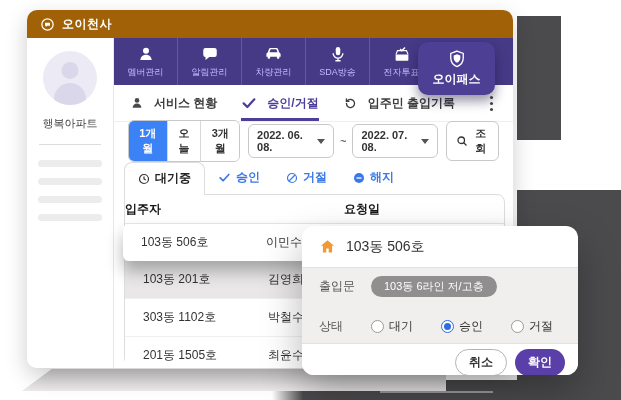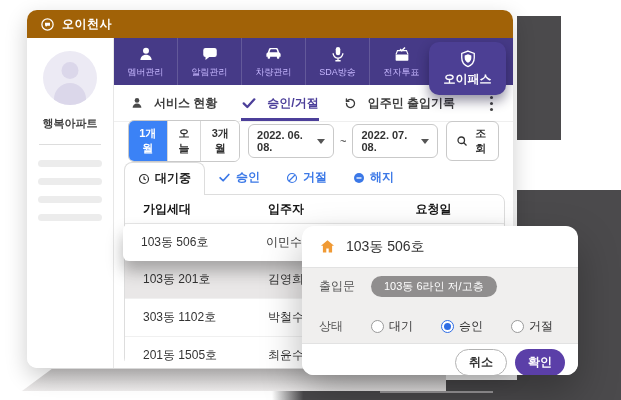--- a/index.html
+++ b/index.html
@@ -22,32 +22,32 @@
   .titlebar{height:28px;background:#a16207;border-radius:10px 10px 0 0;display:flex;align-items:center;gap:7px;padding:0 13px;flex:0 0 auto;}
   .titlebar .title{color:#fff;font-size:12px;font-weight:bold;letter-spacing:.5px;}
   .window-body{flex:1;display:flex;min-height:0;border-radius:0 0 10px 10px;overflow:hidden;}
 
   
   .sidebar{width:86px;flex:0 0 86px;background:#fff;border-right:1px solid #e7e7e7;
     display:flex;flex-direction:column;align-items:center;padding-top:13px;}
   .avatar{width:54px;height:54px;border-radius:50%;background:#eceaf4;position:relative;overflow:hidden;flex:0 0 auto;}
   .avatar .a-head{position:absolute;left:50%;top:11px;transform:translateX(-50%);width:17px;height:17px;border-radius:50%;background:#dbd7ea;}
   .avatar .a-body{position:absolute;left:50%;top:32px;transform:translateX(-50%);width:32px;height:22px;border-radius:16px 16px 0 0;background:#dbd7ea;}
-  .side-name{margin-top:11px;font-size:11px;font-weight:bold;color:#3d3d3d;}
+  .side-name{margin-top:11px;font-size:11px;font-weight:normal;color:#3d3d3d;}
   .side-divider{width:62px;height:1px;background:#ddd;margin:13px 0 15px;}
   .skeleton{width:64px;height:7px;border-radius:4px;background:#ececec;margin-bottom:11px;}
 
   
   .content{flex:1;display:flex;flex-direction:column;position:relative;min-width:0;}
 
   .toolbar{height:47px;flex:0 0 47px;background:#463a87;display:flex;}
   .tool-item{width:63px;display:flex;flex-direction:column;align-items:center;justify-content:center;gap:3px;
     border-right:1px solid rgba(255,255,255,.16);color:#c4b5fd;cursor:pointer;}
   .tool-item .t-label{font-size:9px;white-space:nowrap;}
-  .pass-tab{position:absolute;left:315px;top:4px;width:77px;height:53px;background:#4c3f94;border-radius:10px;
+  .pass-tab{position:absolute;left:304px;top:4px;width:77px;height:53px;background:#4c3f94;border-radius:10px;
     box-shadow:0 6px 12px rgba(20,15,50,.45);display:flex;flex-direction:column;align-items:center;justify-content:center;
     gap:2px;color:#fff;z-index:4;cursor:pointer;}
   .pass-tab .t-label{font-size:12px;font-weight:bold;}
 
   .tabs-row{height:36px;flex:0 0 36px;display:flex;align-items:stretch;gap:24px;padding:0 16px;border-bottom:1px solid #efefef;}
   .tab{display:flex;align-items:center;gap:10px;font-size:12px;font-weight:bold;color:#3c3c3c;cursor:pointer;border-bottom:3px solid transparent;padding-top:3px;}
   .tab.active{color:#4c3f9a;border-bottom-color:#4c3f9a;}
   .kebab{margin-left:auto;display:flex;flex-direction:column;justify-content:center;gap:3px;padding:0 4px;cursor:pointer;}
   .kebab i{width:3px;height:3px;border-radius:50%;background:#444;display:block;}
 
@@ -290,21 +290,20 @@
                   <circle cx="12" cy="12" r="10" fill="#3b78e7"></circle>
                   <rect x="7" y="10.7" width="10" height="2.6" fill="#fff"></rect>
                 </svg>
             </span>
             <span>해지</span>
           </div>
         </div>
 
         <div class="table-wrap">
           <div class="thead">
-            <span class="c1">가입세대</span>
             <span class="c2">입주자</span>
             <span class="c3">요청일</span>
           </div>
           <div class="trow selected">
             <span class="c1">103동 506호</span>
             <span class="c2">이민수</span>
             <span class="c3"></span>
           </div>
           <div class="trow shadowed">
             <span class="c1">103동 201호</span>

